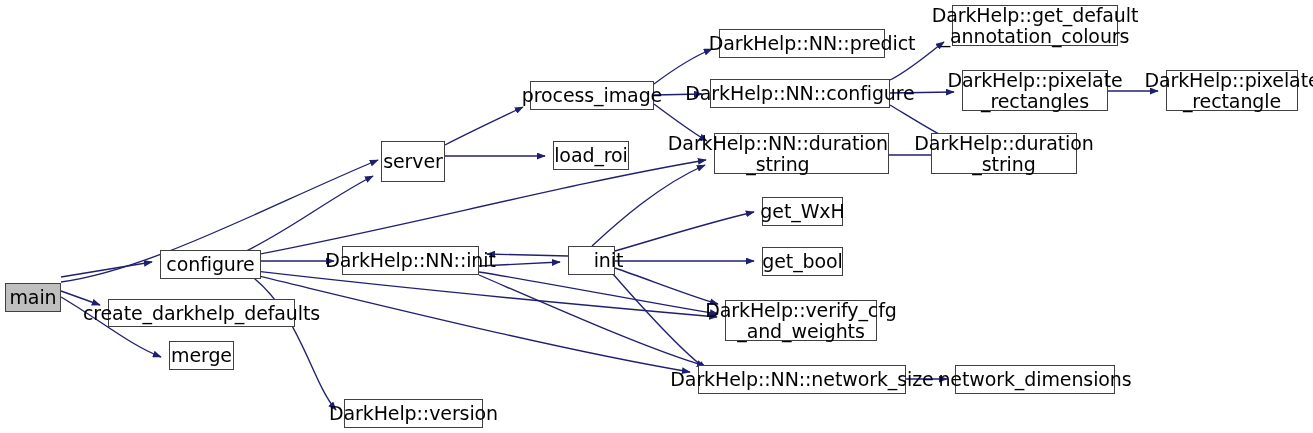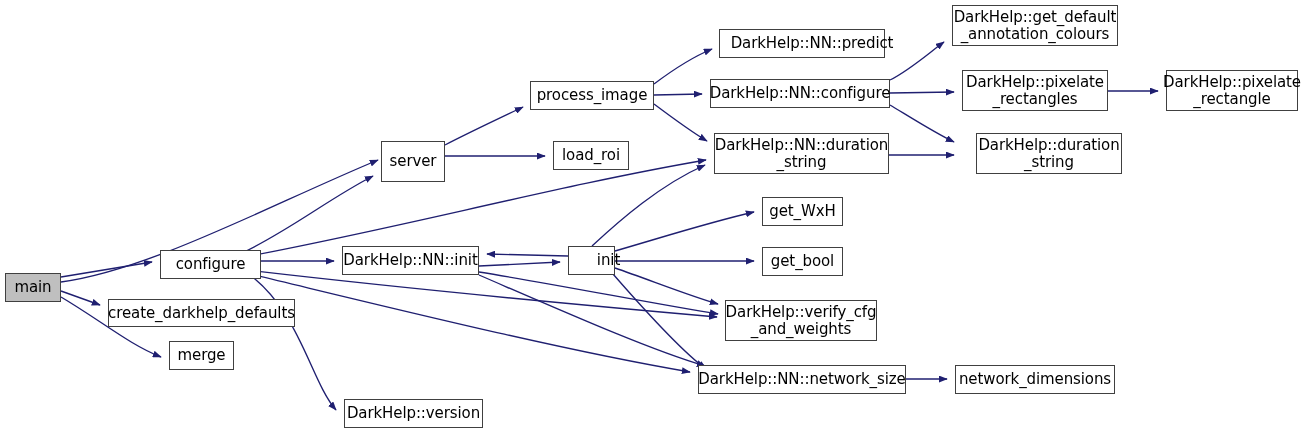--- a/index.html
+++ b/index.html
@@ -2,22 +2,22 @@
 <html><head>
 <meta charset="utf-8">
 <style>
   html,body{margin:0;padding:0;background:#ffffff;}
   #canvas{position:relative;width:1313px;height:433px;background:#ffffff;
           font-family:"DejaVu Sans","Liberation Sans",sans-serif;overflow:hidden;}
   #edges{position:absolute;left:0;top:0;width:1313px;height:433px;}
   .node{position:absolute;box-sizing:border-box;border:1px solid #404040;
         background:#ffffff;color:#000000;display:flex;align-items:center;
         justify-content:center;text-align:center;line-height:1.08;
-        font-size:15px;letter-spacing:-0.1px;white-space:pre-line;}
-  .node.root{background:#bfbfbf;}
+        font-size:19px;letter-spacing:-0.1px;white-space:pre-line;}
+  .node.root{background:#bfbfbf;margin-top:10px;}
 </style>
 </head>
 <body>
 
 <div id="canvas">
   <svg id="edges" viewBox="0 0 1313 433" xmlns="http://www.w3.org/2000/svg">
     <defs>
       <marker id="arrowhead" markerWidth="9" markerHeight="7" refX="8.2" refY="3.5" orient="auto" markerUnits="userSpaceOnUse">
         <polygon points="0,0 9,3.5 0,7" fill="#1f1f70"></polygon>
       </marker>
@@ -59,29 +59,29 @@
       <div class="node root" style="left: 5px; top: 273px; width: 56px; height: 29px;"><span>main</span></div>
       <div class="node" style="left: 160px; top: 250px; width: 101px; height: 29px;"><span>configure</span></div>
       <div class="node" style="left: 108px; top: 299px; width: 187px; height: 28px;"><span>create_darkhelp_defaults</span></div>
       <div class="node" style="left: 169px; top: 341px; width: 65px; height: 29px;"><span>merge</span></div>
       <div class="node" style="left: 344px; top: 399px; width: 139px; height: 29px;"><span>DarkHelp::version</span></div>
       <div class="node" style="left: 381px; top: 141px; width: 64px; height: 41px;"><span>server</span></div>
       <div class="node" style="left: 553px; top: 141px; width: 76px; height: 29px;"><span>load_roi</span></div>
       <div class="node" style="left: 530px; top: 81px; width: 124px; height: 29px;"><span>process_image</span></div>
       <div class="node" style="left: 719px; top: 29px; width: 166px; height: 29px; padding-left: 20px;"><span>DarkHelp::NN::predict</span></div>
       <div class="node" style="left: 710px; top: 79px; width: 180px; height: 29px;"><span>DarkHelp::NN::configure</span></div>
-      <div class="node" style="left: 714px; top: 133px; width: 175px; height: 41px;"><span>DarkHelp::NN::duration
+      <div class="node" style="left: 714px; top: 133px; width: 175px; height: 41px; justify-content: flex-end;"><span>DarkHelp::NN::duration
 _string</span></div>
       <div class="node" style="left: 952px; top: 5px; width: 166px; height: 41px;"><span>DarkHelp::get_default
 _annotation_colours</span></div>
       <div class="node" style="left: 962px; top: 70px; width: 146px; height: 41px;"><span>DarkHelp::pixelate
 _rectangles</span></div>
       <div class="node" style="left: 1166px; top: 70px; width: 132px; height: 41px;"><span>DarkHelp::pixelate
 _rectangle</span></div>
-      <div class="node" style="left: 976px; top: 133px; width: 146px; height: 41px;"><span>DarkHelp::duration
+      <div class="node" style="left: 931px; top: 133px; width: 146px; height: 41px;"><span>DarkHelp::duration
 _string</span></div>
       <div class="node" style="left: 342px; top: 246px; width: 137px; height: 29px;"><span>DarkHelp::NN::init</span></div>
       <div class="node" style="left: 568px; top: 246px; width: 47px; height: 29px; padding-left: 34px;"><span>init</span></div>
       <div class="node" style="left: 762px; top: 197px; width: 81px; height: 29px;"><span>get_WxH</span></div>
       <div class="node" style="left: 762px; top: 247px; width: 81px; height: 29px;"><span>get_bool</span></div>
       <div class="node" style="left: 725px; top: 300px; width: 152px; height: 41px;"><span>DarkHelp::verify_cfg
 _and_weights</span></div>
       <div class="node" style="left: 698px; top: 365px; width: 208px; height: 29px;"><span>DarkHelp::NN::network_size</span></div>
       <div class="node" style="left: 955px; top: 365px; width: 160px; height: 29px;"><span>network_dimensions</span></div>
     </div>

